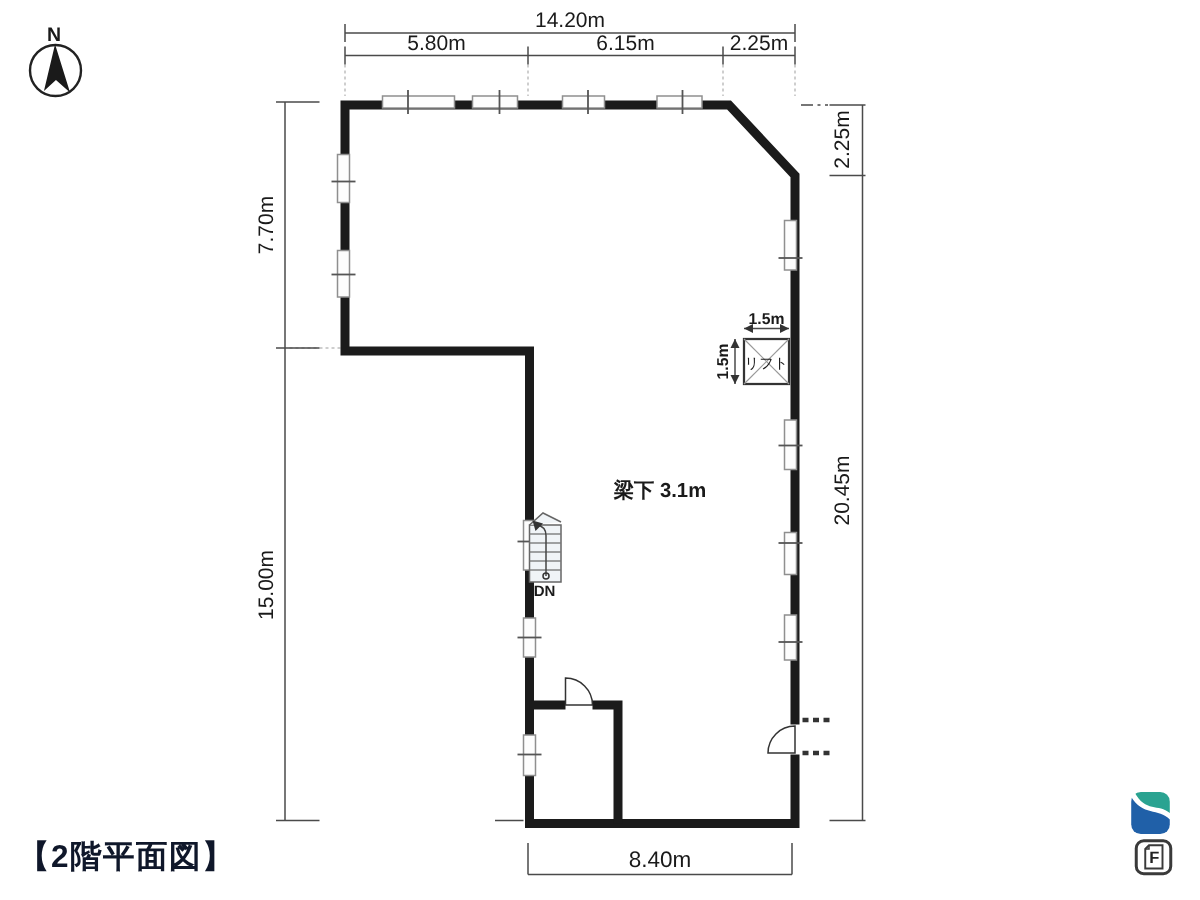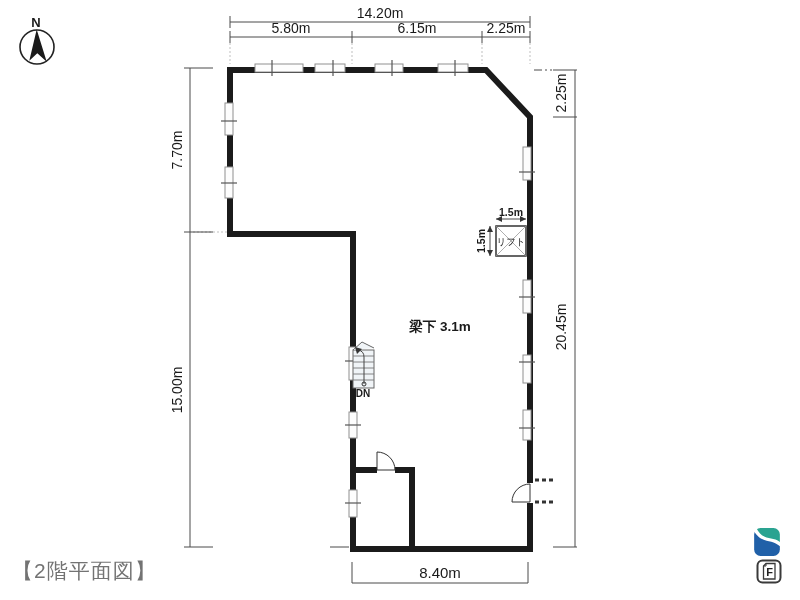--- a/index.html
+++ b/index.html
@@ -13,22 +13,22 @@
   .dn{font-size:10px;font-weight:bold;}
   .lift-t{font-size:9.5px;}
   .north-n{font-size:13px;font-weight:bold;}
   .wall{fill:none;stroke:#1b1b1b;stroke-width:6;stroke-linejoin:miter;}
   .dimline{stroke:#4a4a4a;stroke-width:1;}
   .ext{stroke:#bfbfbf;stroke-width:1;stroke-dasharray:2,2;}
   .winrect{fill:#fdfdfd;stroke:#8f8f8f;stroke-width:1;}
   .wintick{stroke:#555;stroke-width:1.2;}
   .thin{stroke:#444;stroke-width:1;fill:none;}
   .doorfill{fill:#ffffff;stroke:#333;stroke-width:1;}
-  .page-title{position:absolute;left:12px;top:557px;font-size:21px;font-weight:normal;
-    color:#737373;letter-spacing:1px;}
+  .page-title{position:absolute;left:12px;top:557px;font-size:21px;font-weight:bold;
+    color:#0f172a;letter-spacing:1px;}
   .logo-box{position:absolute;left:754px;top:528px;}
   .ficon-box{position:absolute;left:756px;top:559px;}
 </style>
 </head>
 <body>
 
 <div class="stage">
 
   <svg width="800" height="600" viewBox="0 0 800 600">
 

